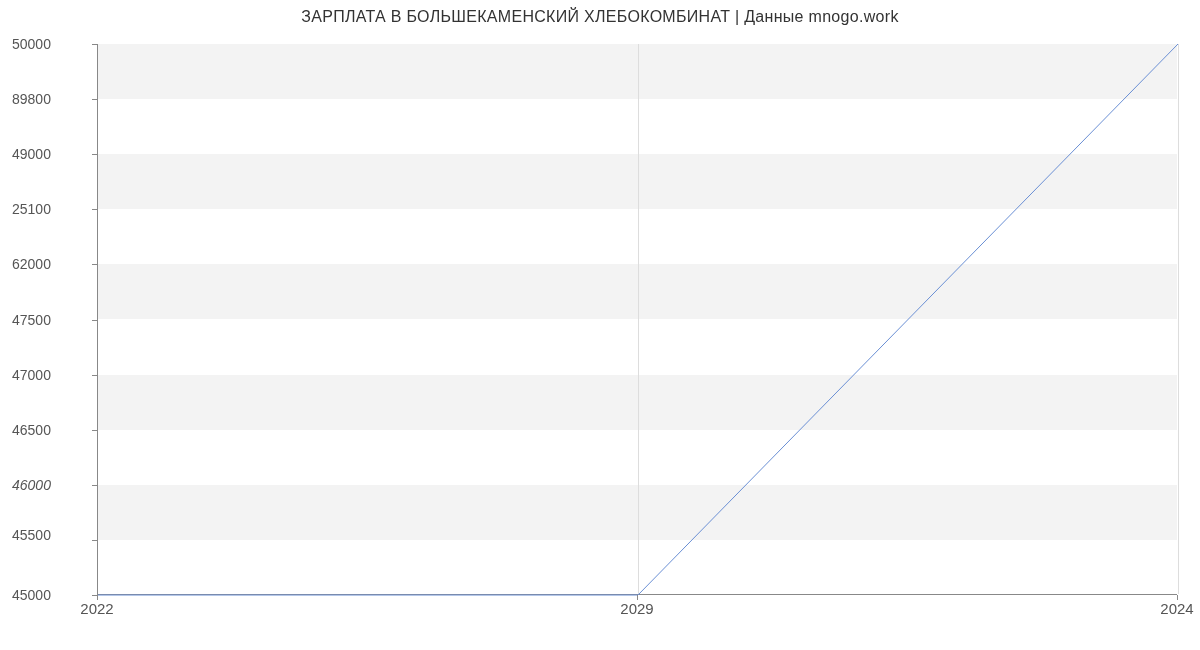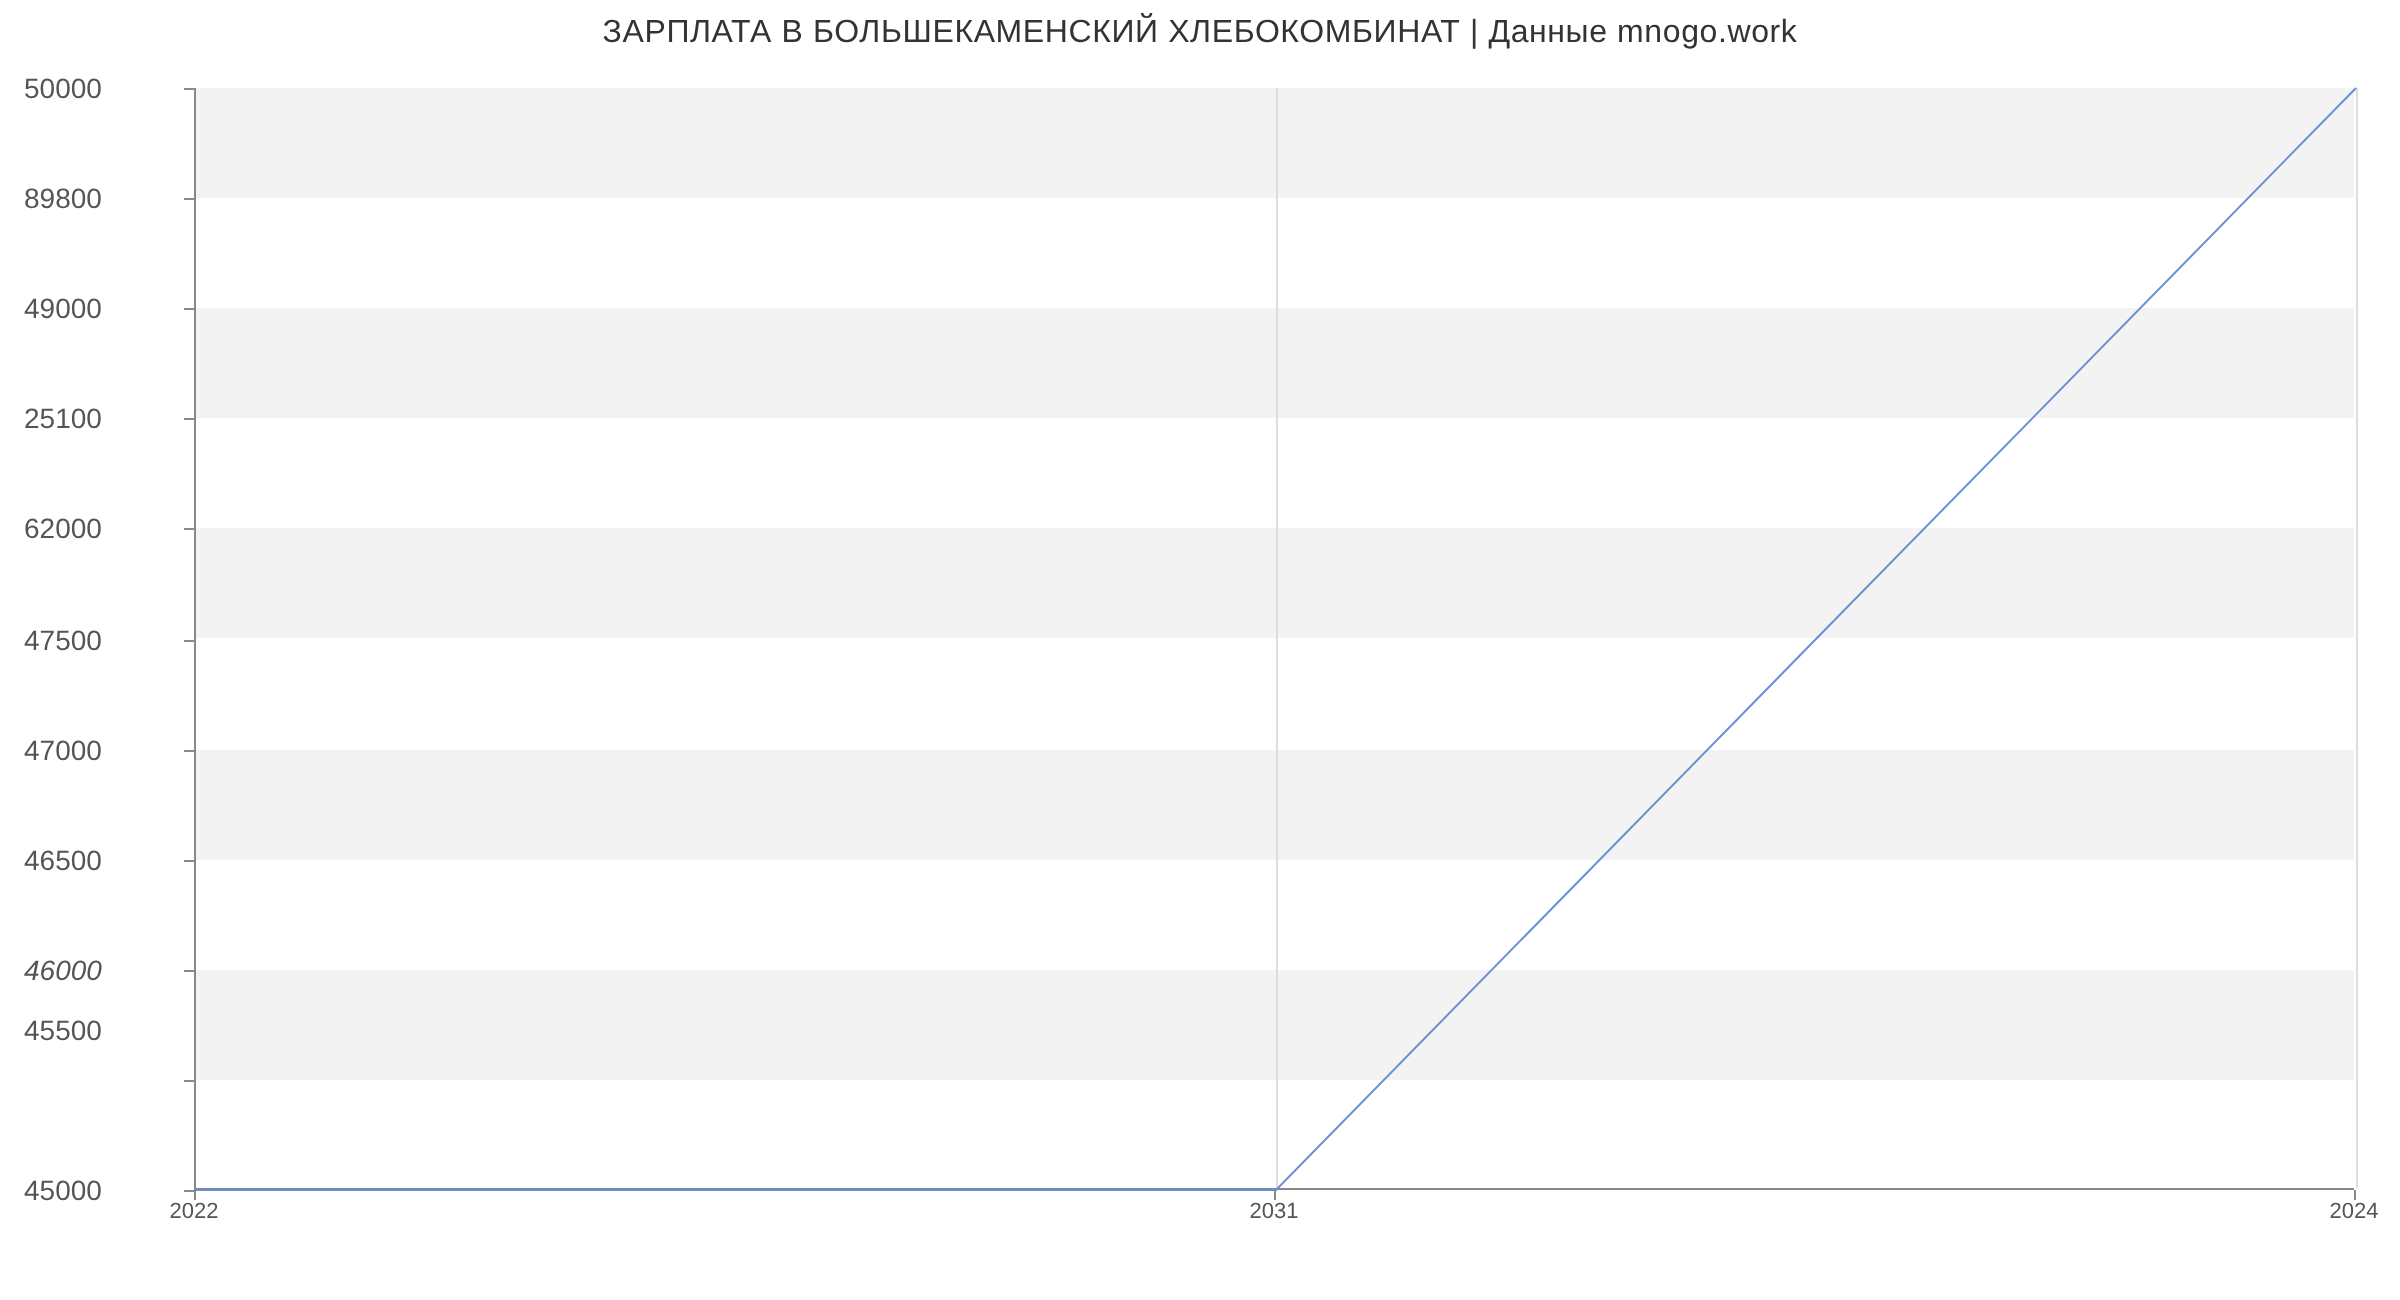--- a/index.html
+++ b/index.html
@@ -47,21 +47,21 @@
       right: 1108px;
       width: 80px;
       text-align: left;
       font-size: 14px;
       color: #555;
       transform: translateY(-50%);
     }
     .x-tick-label {
       position: absolute;
       top: 600px;
-      font-size: 11px;
+      font-size: 15px;
       color: #555;
       transform: translateX(-50%);
     }
     .axis-tick-mark-y {
       position: absolute;
       left: 92px;
       width: 5px;
       height: 1px;
       background: #888;
     }
@@ -98,34 +98,34 @@
       <div class="grid-line-v" style="left: 540px;"></div>
       <div class="grid-line-v" style="left: 1080px;"></div>
     </div>
   <svg class="line-layer">
     <polyline id="series-line" fill="none" stroke-width="1" points="0,551 540,551 1080,0" stroke="#6a8fd4"></polyline>
   </svg>
 </div>
 
 <div id="y-tick-labels">
     <div class="y-tick-label" style="top: 595px;">45000</div>
-    <div class="y-tick-label" style="top: 515px;">45500</div>
+    <div class="y-tick-label" style="top: 535px;">45500</div>
     <div class="y-tick-label" style="top: 484.8px; font-style: italic;">46000</div>
     <div class="y-tick-label" style="top: 429.7px;">46500</div>
     <div class="y-tick-label" style="top: 374.6px;">47000</div>
     <div class="y-tick-label" style="top: 319.5px;">47500</div>
     <div class="y-tick-label" style="top: 264.4px;">62000</div>
     <div class="y-tick-label" style="top: 209.3px;">25100</div>
     <div class="y-tick-label" style="top: 154.2px;">49000</div>
     <div class="y-tick-label" style="top: 99.1px;">89800</div>
     <div class="y-tick-label" style="top: 44px;">50000</div>
   </div>
 <div id="x-tick-labels">
     <div class="x-tick-label" style="left: 97px;">2022</div>
-    <div class="x-tick-label" style="left: 637px;">2031</div>
+    <div class="x-tick-label" style="left: 637px;">2029</div>
     <div class="x-tick-label" style="left: 1177px;">2024</div>
   </div>
 <div id="y-tick-marks">
     <div class="axis-tick-mark-y" style="top: 595px;"></div>
     <div class="axis-tick-mark-y" style="top: 539.9px;"></div>
     <div class="axis-tick-mark-y" style="top: 484.8px;"></div>
     <div class="axis-tick-mark-y" style="top: 429.7px;"></div>
     <div class="axis-tick-mark-y" style="top: 374.6px;"></div>
     <div class="axis-tick-mark-y" style="top: 319.5px;"></div>
     <div class="axis-tick-mark-y" style="top: 264.4px;"></div>

